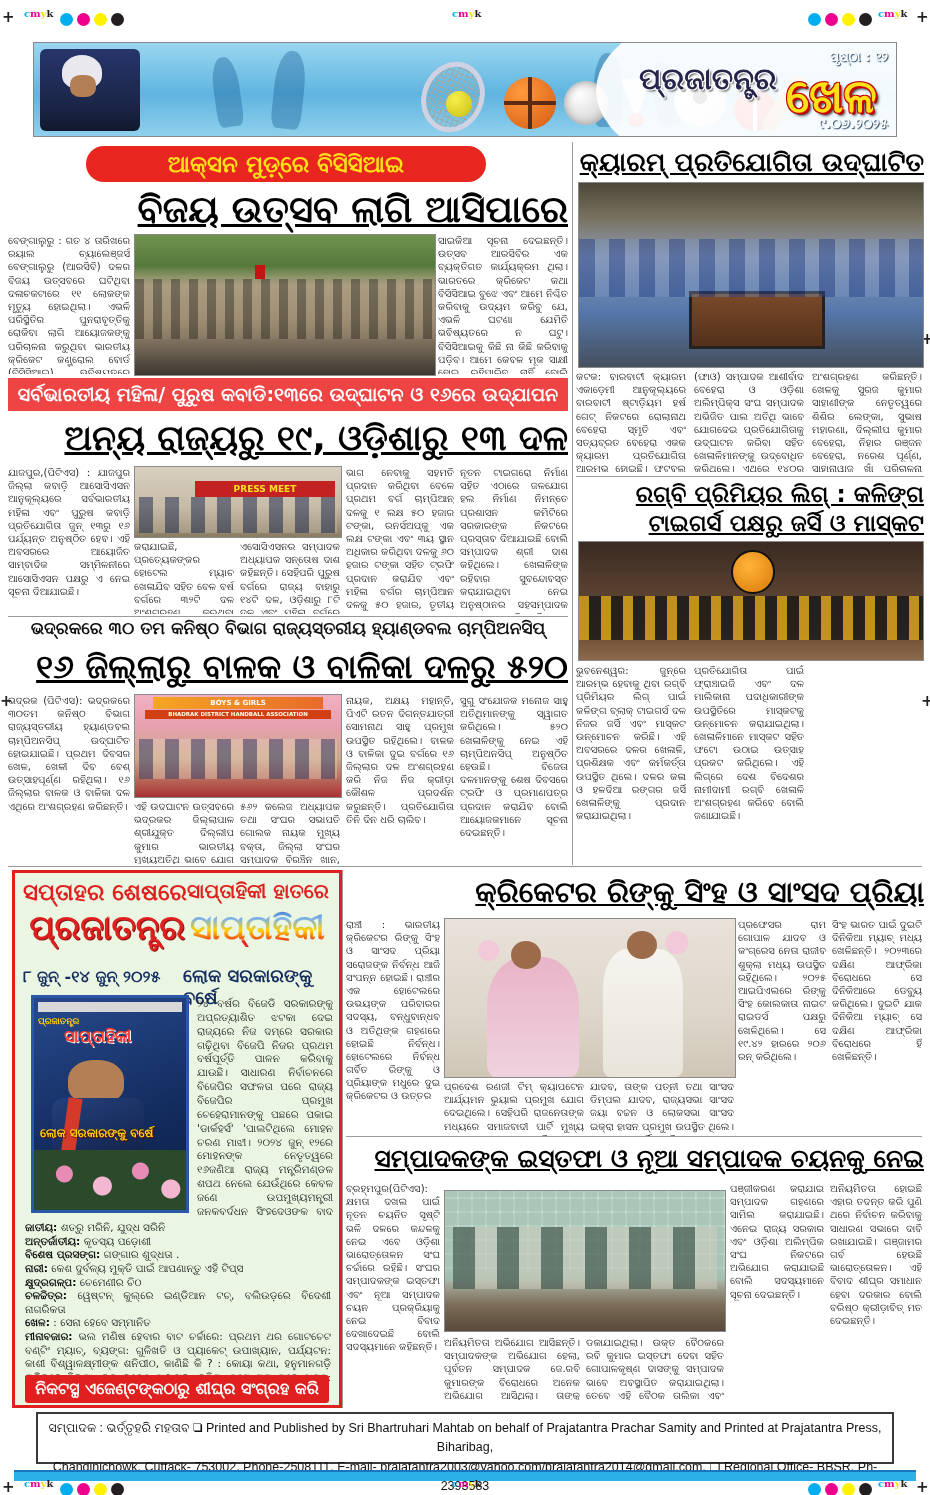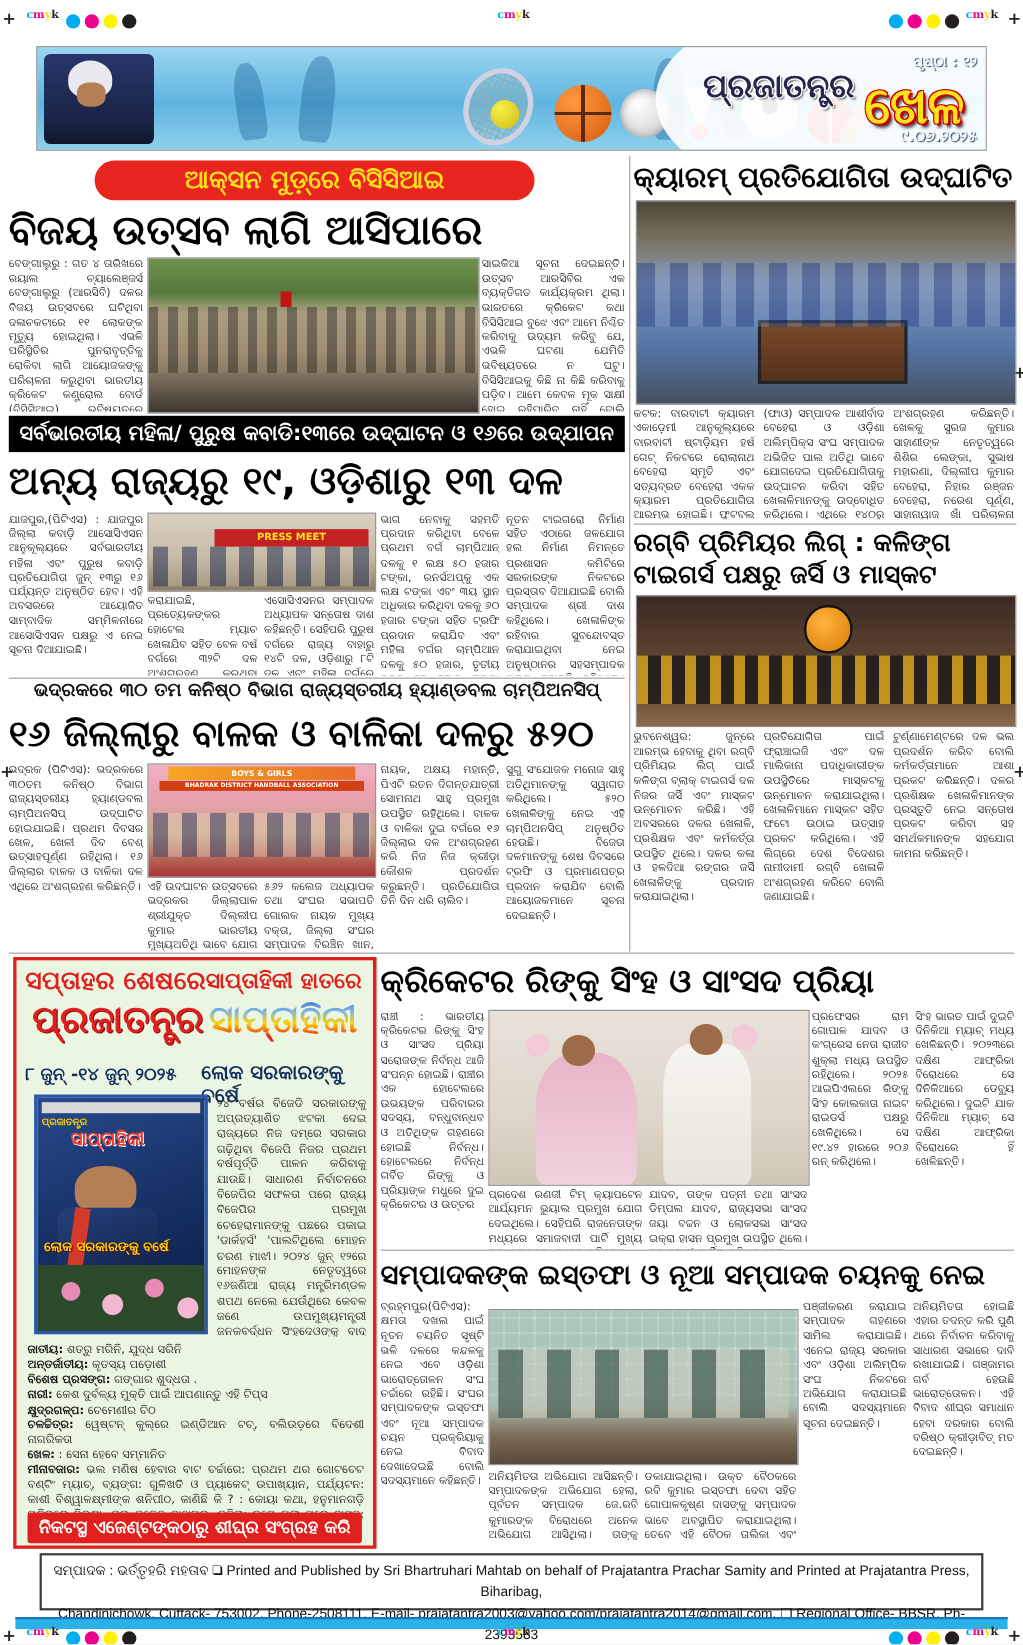--- a/index.html
+++ b/index.html
@@ -1,20 +1,20 @@
 <!DOCTYPE html>
 <html><head>
 <meta charset="utf-8">
 <style>
   html,body{margin:0;padding:0;background:#e9e9e9;}
   .page{position:relative;width:930px;height:1495px;background:#fff;margin:0 auto;
         font-family:"DejaVu Sans",sans-serif;overflow:hidden;color:#1a1a1a;}
   .abs{position:absolute;}
   .txt{text-align:justify;font-size:10px;line-height:1.32;color:#1f1f1f;overflow:hidden;}
-  .hl{font-weight:800;color:#000;text-align:left;overflow:hidden;}
+  .hl{font-weight:800;color:#000;text-align:right;overflow:hidden;text-decoration:underline;}
   .photo{position:absolute;border:1px solid #8a8a8a;overflow:hidden;}
   .rule-h{position:absolute;background:#9a9a9a;height:1px;}
   .rule-v{position:absolute;background:#9a9a9a;width:1px;}
   .plus{position:absolute;font-size:15px;color:#222;font-weight:bold;}
   .cmyk{font-size:10px;font-weight:bold;font-family:"DejaVu Serif",serif;}
   .c-c{color:#00aeef}.c-m{color:#ec008c}.c-y{color:#f0e10a}.c-k{color:#231f20}
   .dot{display:inline-block;width:13px;height:13px;border-radius:50%;margin-right:4px;vertical-align:middle;}
   .d-c{background:#00aeef}.d-m{background:#ec008c}.d-y{background:#fff200}.d-k{background:#231f20}
 
   
@@ -27,21 +27,21 @@
     text-shadow:1px 1px 0 #fff,-1px -1px 0 #fff,1px -1px 0 #fff,-1px 1px 0 #fff,2px 2px 2px #555;}
   .mast-section{position:absolute;left:752px;top:26px;font-size:46px;font-weight:800;color:#ffe11a;
     text-shadow:2px 2px 0 #c40000,-1px -1px 0 #c40000,1px -1px 0 #c40000,-1px 1px 0 #c40000,3px 3px 3px #333;}
   .mast-page{position:absolute;right:8px;top:6px;font-size:13px;font-weight:bold;color:#fff;text-shadow:1px 1px 1px #246;}
   .mast-date{position:absolute;right:8px;bottom:4px;font-size:14px;font-weight:bold;color:#fff;text-shadow:1px 1px 1px #246;}
   .ball{position:absolute;border-radius:50%;}
 
   
   .badge{position:absolute;left:86px;top:146px;width:400px;height:36px;background:#e8251f;border-radius:18px;
     color:#ffe11a;font-size:23px;font-weight:800;text-align:center;line-height:36px;}
-  .blackbar{position:absolute;left:8px;top:378px;width:560px;height:33px;background:#000000;color:#fff;
+  .blackbar{position:absolute;left:8px;top:378px;width:560px;height:33px;background:#ef4444;color:#fff;
     font-size:19px;font-weight:700;text-align:center;line-height:33px;overflow:hidden;}
   .kicker{position:absolute;left:8px;top:618px;width:560px;height:24px;font-size:17px;font-weight:700;
     text-align:center;color:#111;overflow:hidden;}
 
   
   .adbox{position:absolute;left:12px;top:870px;width:330px;height:538px;background:#eaf6e2;
     border:3px solid #e0201e;box-sizing:border-box;overflow:hidden;}
   .ad-red{color:#e0201e;font-weight:800;}
   .grad-text{background:linear-gradient(180deg,#2e6bd0 0%,#7db3e8 30%,#ffd200 58%,#e8251f 88%);
     -webkit-background-clip:text;background-clip:text;color:transparent;font-weight:800;}
@@ -133,21 +133,20 @@
 
   <div class="rule-h" style="left:576px;top:476px;width:348px;"></div>
   <div class="abs hl" style="left:576px;top:480px;width:348px;height:29px;font-size:23px;line-height:29px;">ରଗ୍‌ବି ପ୍ରିମିୟର ଲିଗ୍ : କଳିଙ୍ଗ ବ୍ଲାକ୍</div>
   <div class="abs hl" style="left:576px;top:509px;width:348px;height:29px;font-size:23px;line-height:29px;">ଟାଇଗର୍ସ ପକ୍ଷରୁ ଜର୍ସି ଓ ମାସ୍କଟ ଉନ୍ମୋଚିତ</div>
   <div class="photo" style="left:578px;top:541px;width:344px;height:118px;background:linear-gradient(180deg,#3a2a22 0%,#57402f 40%,#6b4a33 75%,#8a6a4a 100%);">
     <div class="abs" style="left:0;top:54px;width:344px;height:44px;background:repeating-linear-gradient(90deg,#d9a418 0 10px,#171717 10px 22px);opacity:.8;"></div>
     <div class="ball" style="left:152px;top:8px;width:40px;height:40px;background:radial-gradient(circle at 40% 35%,#ffb43a,#d97908);border:2px solid #111;"></div>
   </div>
   <div class="abs txt" style="left:576px;top:664px;width:110px;height:200px;">ଭୁବନେଶ୍ୱର: ଜୁନ୍‌ରେ ଆରମ୍ଭ ହେବାକୁ ଥିବା ରଗ୍‌ବି ପ୍ରିମିୟର ଲିଗ୍ ପାଇଁ କଳିଙ୍ଗ ବ୍ଲାକ୍ ଟାଇଗର୍ସ ଦଳ ନିଜର ଜର୍ସି ଏବଂ ମାସ୍କଟ ଉନ୍ମୋଚନ କରିଛି। ଏହି ଅବସରରେ ଦଳର ଖେଳାଳି, ପ୍ରଶିକ୍ଷକ ଏବଂ କର୍ମକର୍ତ୍ତା ଉପସ୍ଥିତ ଥିଲେ। ଦଳର କଳା ଓ ହଳଦିଆ ରଙ୍ଗର ଜର୍ସି ଖେଳାଳିଙ୍କୁ ପ୍ରଦାନ କରାଯାଇଥିଲା।</div>
   <div class="abs txt" style="left:694px;top:664px;width:110px;height:200px;">ପ୍ରତିଯୋଗିତା ପାଇଁ ଫ୍ରାଞ୍ଚାଇଜି ଏବଂ ଦଳ ମାଲିକାନା ପଦାଧିକାରୀଙ୍କ ଉପସ୍ଥିତିରେ ମାସ୍କଟକୁ ଉନ୍ମୋଚନ କରାଯାଇଥିଲା। ଖେଳାଳିମାନେ ମାସ୍କଟ ସହିତ ଫଟୋ ଉଠାଇ ଉତ୍ସାହ ପ୍ରକଟ କରିଥିଲେ। ଏହି ଲିଗ୍‌ରେ ଦେଶ ବିଦେଶର ନାମୀଦାମୀ ରଗ୍‌ବି ଖେଳାଳି ଅଂଶଗ୍ରହଣ କରିବେ ବୋଲି ଜଣାଯାଇଛି।</div>
-  <div class="abs txt" style="left:812px;top:664px;width:110px;height:200px;">ଟୁର୍ଣ୍ଣାମେଣ୍ଟରେ ଦଳ ଭଲ ପ୍ରଦର୍ଶନ କରିବ ବୋଲି କର୍ମକର୍ତ୍ତାମାନେ ଆଶା ପ୍ରକଟ କରିଛନ୍ତି। ଦଳର ପ୍ରଶିକ୍ଷକ ଖେଳାଳିମାନଙ୍କ ପ୍ରସ୍ତୁତି ନେଇ ସନ୍ତୋଷ ପ୍ରକଟ କରିବା ସହ ସମର୍ଥକମାନଙ୍କ ସହଯୋଗ କାମନା କରିଛନ୍ତି।</div>
 
   <div class="blackbar">ସର୍ବଭାରତୀୟ ମହିଳା/ ପୁରୁଷ କବାଡି:୧୩ରେ ଉଦ୍‌ଘାଟନ ଓ ୧୬ରେ ଉଦ୍‌ଯାପନ</div>
   <div class="abs hl" style="left:8px;top:414px;width:560px;height:48px;font-size:35px;line-height:48px;">ଅନ୍ୟ ରାଜ୍ୟରୁ ୧୯, ଓଡ଼ିଶାରୁ ୧୩ ଦଳ ଯୋଗଦେବେ</div>
   <div class="abs txt" style="left:8px;top:466px;width:122px;height:148px;">ଯାଜପୁର,(ପିଟିଏସ) : ଯାଜପୁର ଜିଲ୍ଲା କବାଡ଼ି ଆସୋସିଏସନ ଆନୁକୂଲ୍ୟରେ ସର୍ବଭାରତୀୟ ମହିଳା ଏବଂ ପୁରୁଷ କବାଡ଼ି ପ୍ରତିଯୋଗିତା ଜୁନ୍ ୧୩ରୁ ୧୬ ପର୍ଯ୍ୟନ୍ତ ଅନୁଷ୍ଠିତ ହେବ। ଏହି ଅବସରରେ ଆୟୋଜିତ ସାମ୍ବାଦିକ ସମ୍ମିଳନୀରେ ଆସୋସିଏସନ ପକ୍ଷରୁ ଏ ନେଇ ସୂଚନା ଦିଆଯାଇଛି।</div>
   <div class="photo" style="left:134px;top:466px;width:206px;height:70px;background:linear-gradient(180deg,#d8cfc0 0%,#c8bca8 55%,#8a7a62 100%);">
     <div class="abs" style="left:60px;top:2px;width:140px;height:16px;background:#c42222;color:#ffe11a;font-size:9px;font-weight:bold;text-align:center;line-height:16px;margin-top:12px;">PRESS MEET</div>
     <div class="abs" style="left:4px;top:30px;width:198px;height:36px;background:repeating-linear-gradient(90deg,rgba(50,60,90,.6) 0 14px,rgba(200,190,170,.4) 14px 26px);"></div>
   </div>
   <div class="abs txt" style="left:134px;top:540px;width:100px;height:74px;">କରାଯାଇଛି, ପ୍ରତ୍ୟେକଙ୍କର ହୋଟେଲ ମ୍ୟାଚ ଖେଳାଯିବ ସହିତ ବେଳ ବର୍ଷ ବର୍ଗରେ ୩୨ଟି ଦଳ ଅଂଶଗ୍ରହଣ କରୁଥିବା ବେଳେ ୪୨୬ ଜଣ ଖେଳାଳି ଓ ୪୦ ଜଣ ଅଫିସିଆଲ୍ କର୍ମଚାରୀ ରହିବେ ଏବଂ ଗତ ବର୍ଷ ଅପେକ୍ଷା ଚଳିତ ବର୍ଷ ପୁରସ୍କାର ରାଶି ଅଧିକା ରଖାଯାଇଥିବା</div>
   <div class="abs txt" style="left:240px;top:540px;width:100px;height:74px;">ଏସୋସିଏସନର ସମ୍ପାଦକ ଅଧ୍ୟାପକ ସନ୍ତୋଷ ଦାଶ କହିଛନ୍ତି। ସେହିପରି ପୁରୁଷ ବର୍ଗରେ ରାଜ୍ୟ ବାହାରୁ ୧୪ଟି ଦଳ, ଓଡ଼ିଶାରୁ ୮ଟି ଦଳ ଏବଂ ମହିଳା ବର୍ଗରେ ରାଜ୍ୟ ବାହାରୁ ୫ଟି ଏବଂ ଓଡ଼ିଶାରୁ ୫ଟି ଦଳ ମୋଟ ୩୨ଟି କବାଡି ଦଳ ପ୍ରତିଯୋଗୀତାରେ</div>

